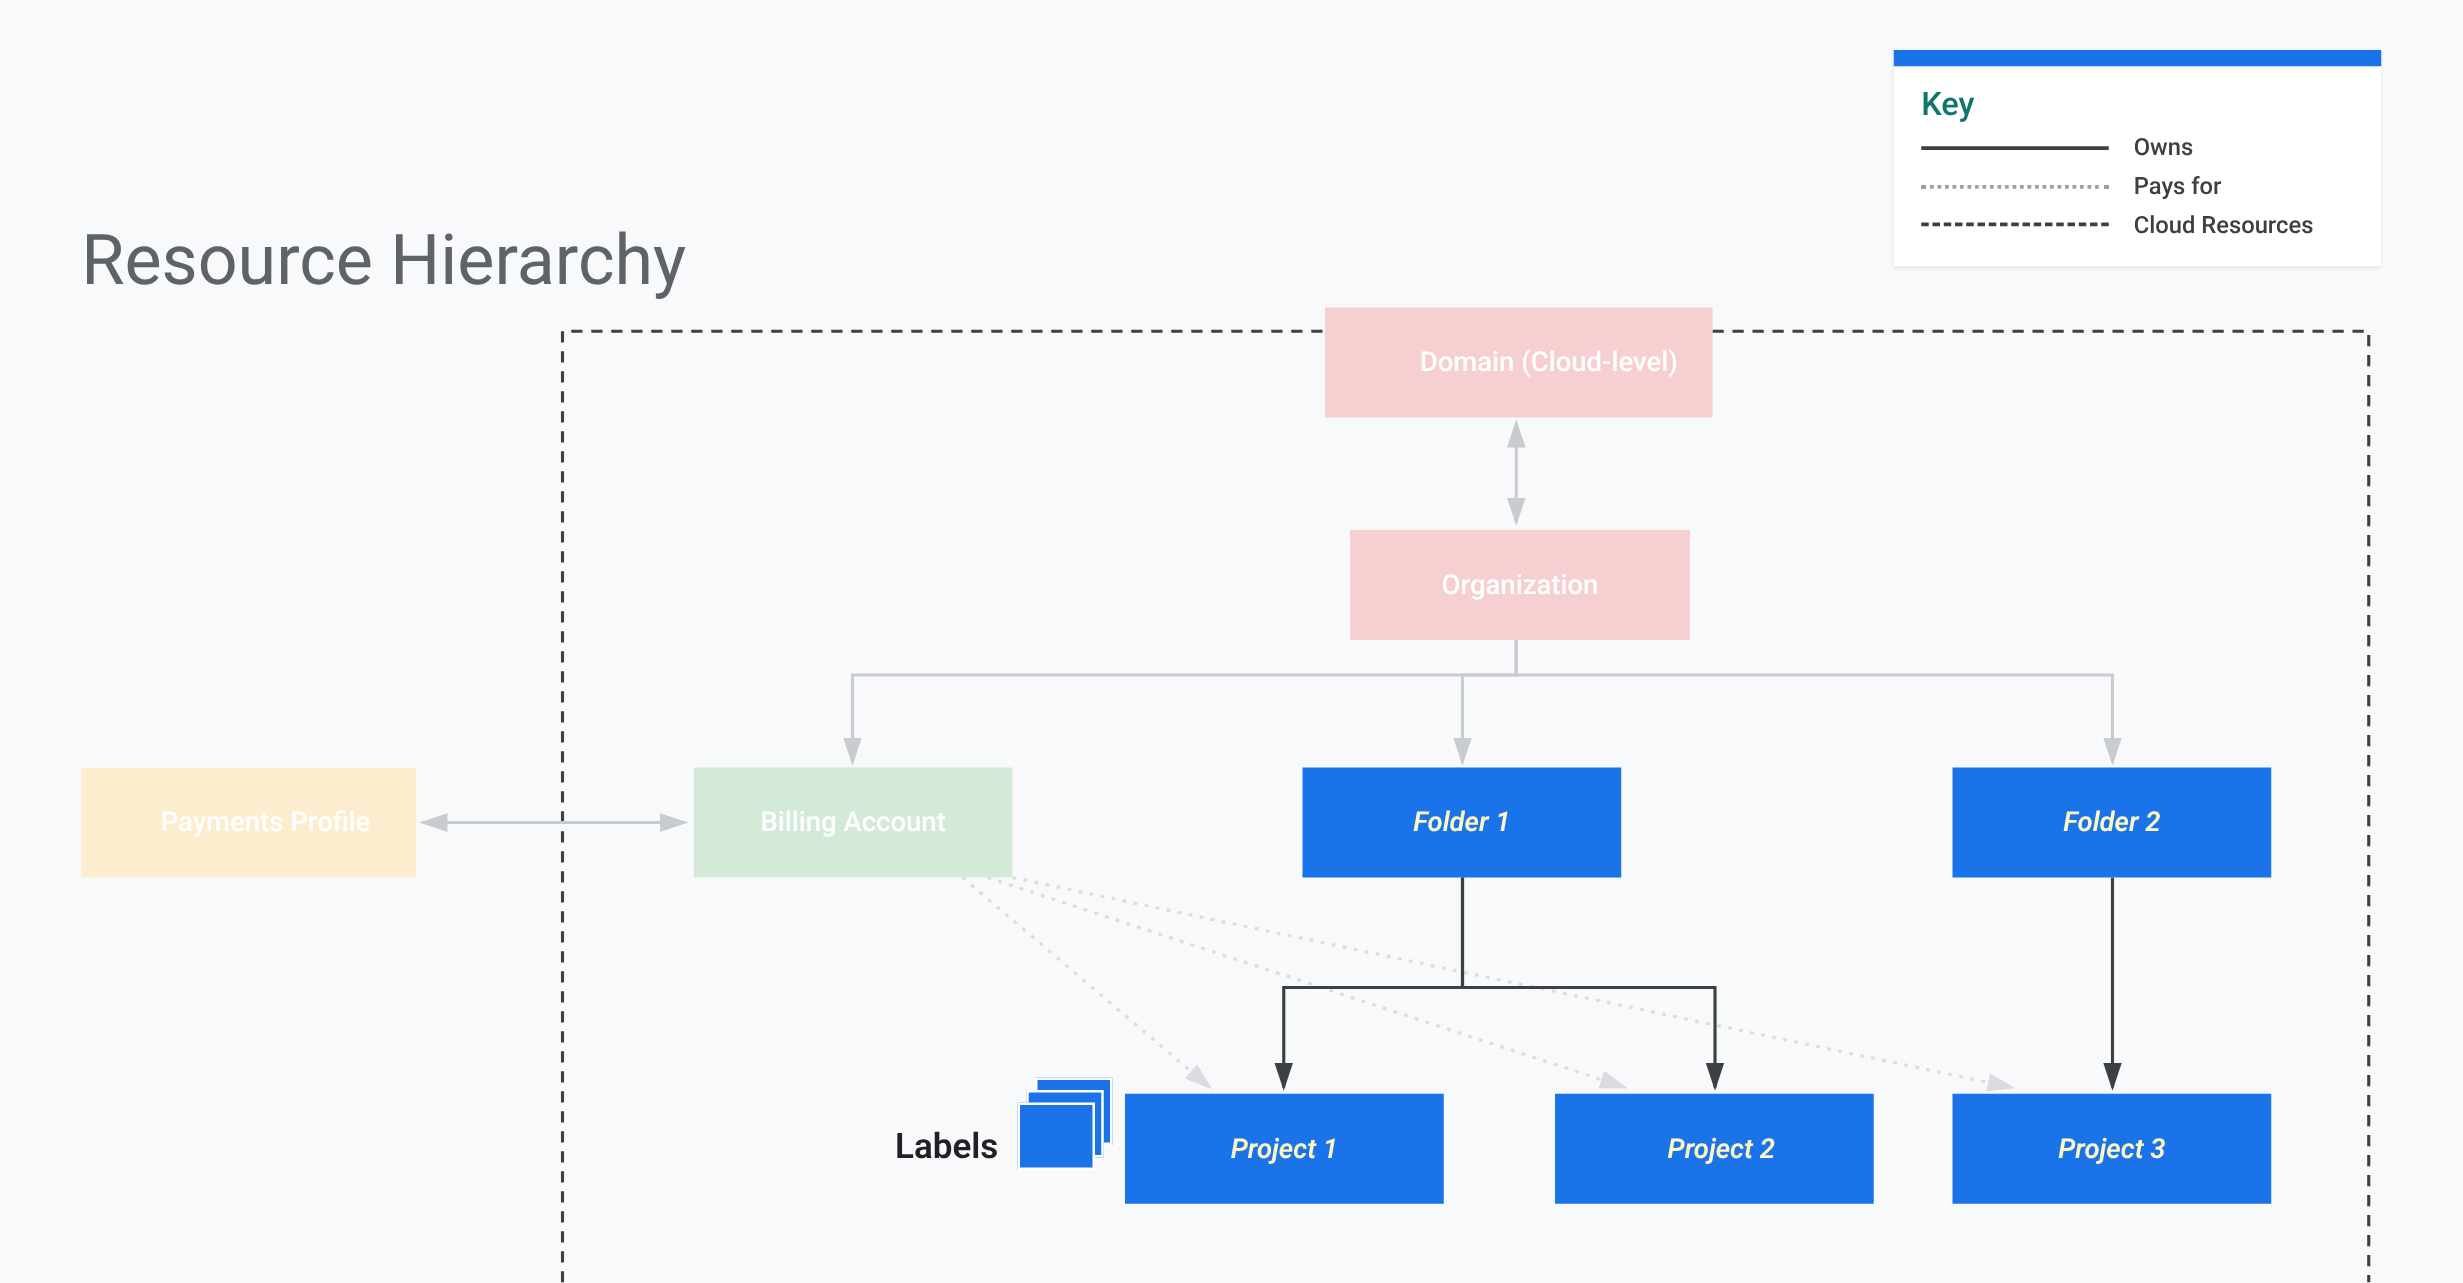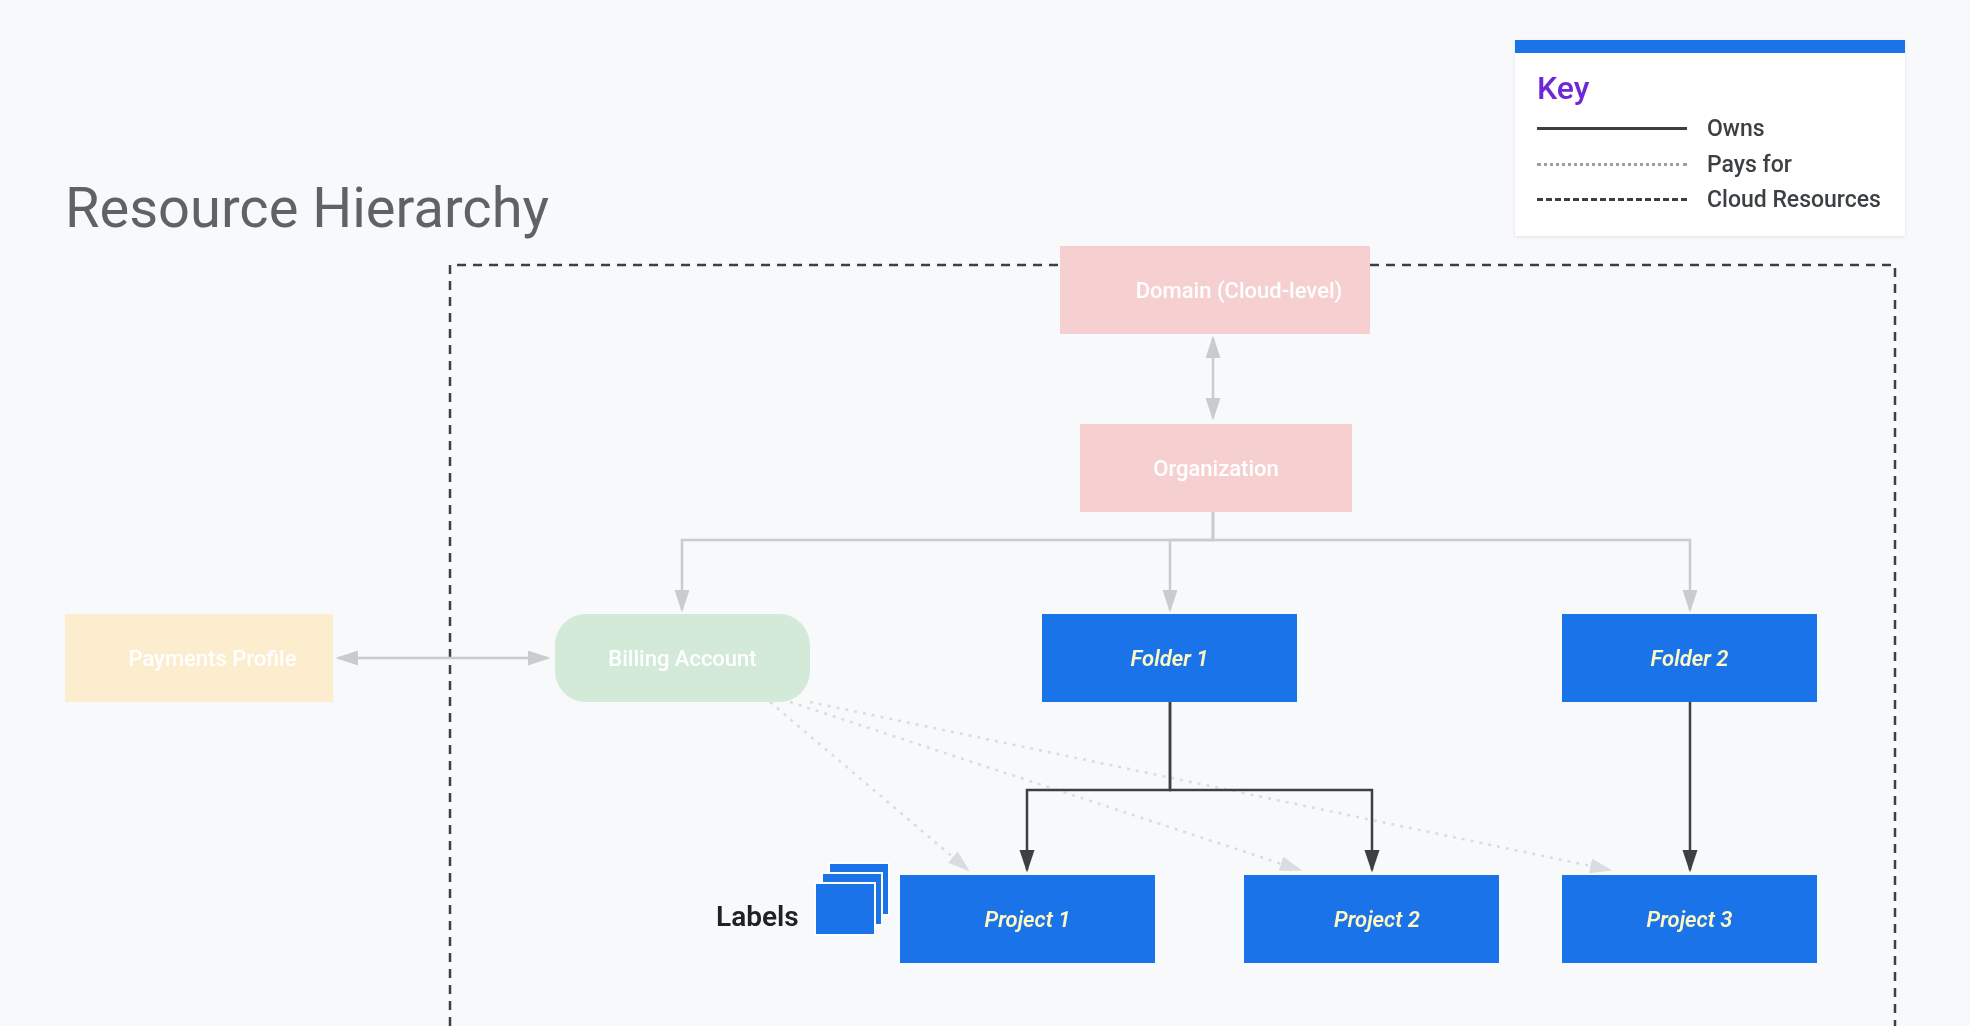--- a/index.html
+++ b/index.html
@@ -29,38 +29,38 @@
   }
   .legend-bar {
     height: 13px;
     background: #1a73e8;
     width: 100%;
   }
   .legend-body {
     padding: 16px 22px 22px 22px;
   }
   .legend-title {
-    color: #6d28d9;
-    font-size: 32px;
+    color: #0f766e;
+    font-size: 26px;
     font-weight: 500;
     margin-bottom: 6px;
   }
   .legend-row {
     display: flex;
     align-items: center;
     gap: 20px;
     margin-top: 8px;
   }
   .legend-line-sample {
     width: 150px;
     flex-shrink: 0;
   }
   .legend-label {
     color: #3c4043;
-    font-size: 23px;
+    font-size: 19px;
     font-weight: 500;
     line-height: 1.2;
   }
   .solid-line { border-top: 3px solid #3c4043; }
   .dotted-line { border-top: 3px dotted #9aa0a6; }
   .dashed-line { border-top: 3px dashed #3c4043; }
 
   .box {
     position: absolute;
     display: flex;
@@ -164,21 +164,21 @@
     <div class="legend-row">
       <div class="legend-line-sample dashed-line"></div>
       <div class="legend-label">Cloud Resources</div>
     </div>
   </div>
 </div>
 
 <div class="box faded-red" style="left:1060px; top:246px; width:310px;padding-left:48px;">Domain (Cloud-level)</div>
 <div class="box faded-red" style="left:1080px; top:424px; width:272px;">Organization</div>
 <div class="box faded-yellow" style="left:65px; top:614px; width:268px;">Payments Profile</div>
-<div class="box faded-green" style="left:555px; top:614px; width:255px;border-radius:31px;">Billing Account</div>
+<div class="box faded-green" style="left:555px; top:614px; width:255px;">Billing Account</div>
 <div class="box blue" style="left:1042px; top:614px; width:255px;">Folder 1</div>
 <div class="box blue" style="left:1562px; top:614px; width:255px;">Folder 2</div>
 <div class="box blue" style="left:900px; top:875px; width:255px;">Project 1</div>
 <div class="box blue" style="left:1244px; top:875px; width:255px;padding-left:11px;">Project 2</div>
 <div class="box blue" style="left:1562px; top:875px; width:255px;">Project 3</div>
 
 <div class="labels-text" style="left:716px; top:900px;">Labels</div>
 <div class="labels-stack" style="left:814px; top:862px;">
   <div class="labels-card" style="left:14px; top:0;"></div>
   <div class="labels-card" style="left:7px; top:10px;"></div>

